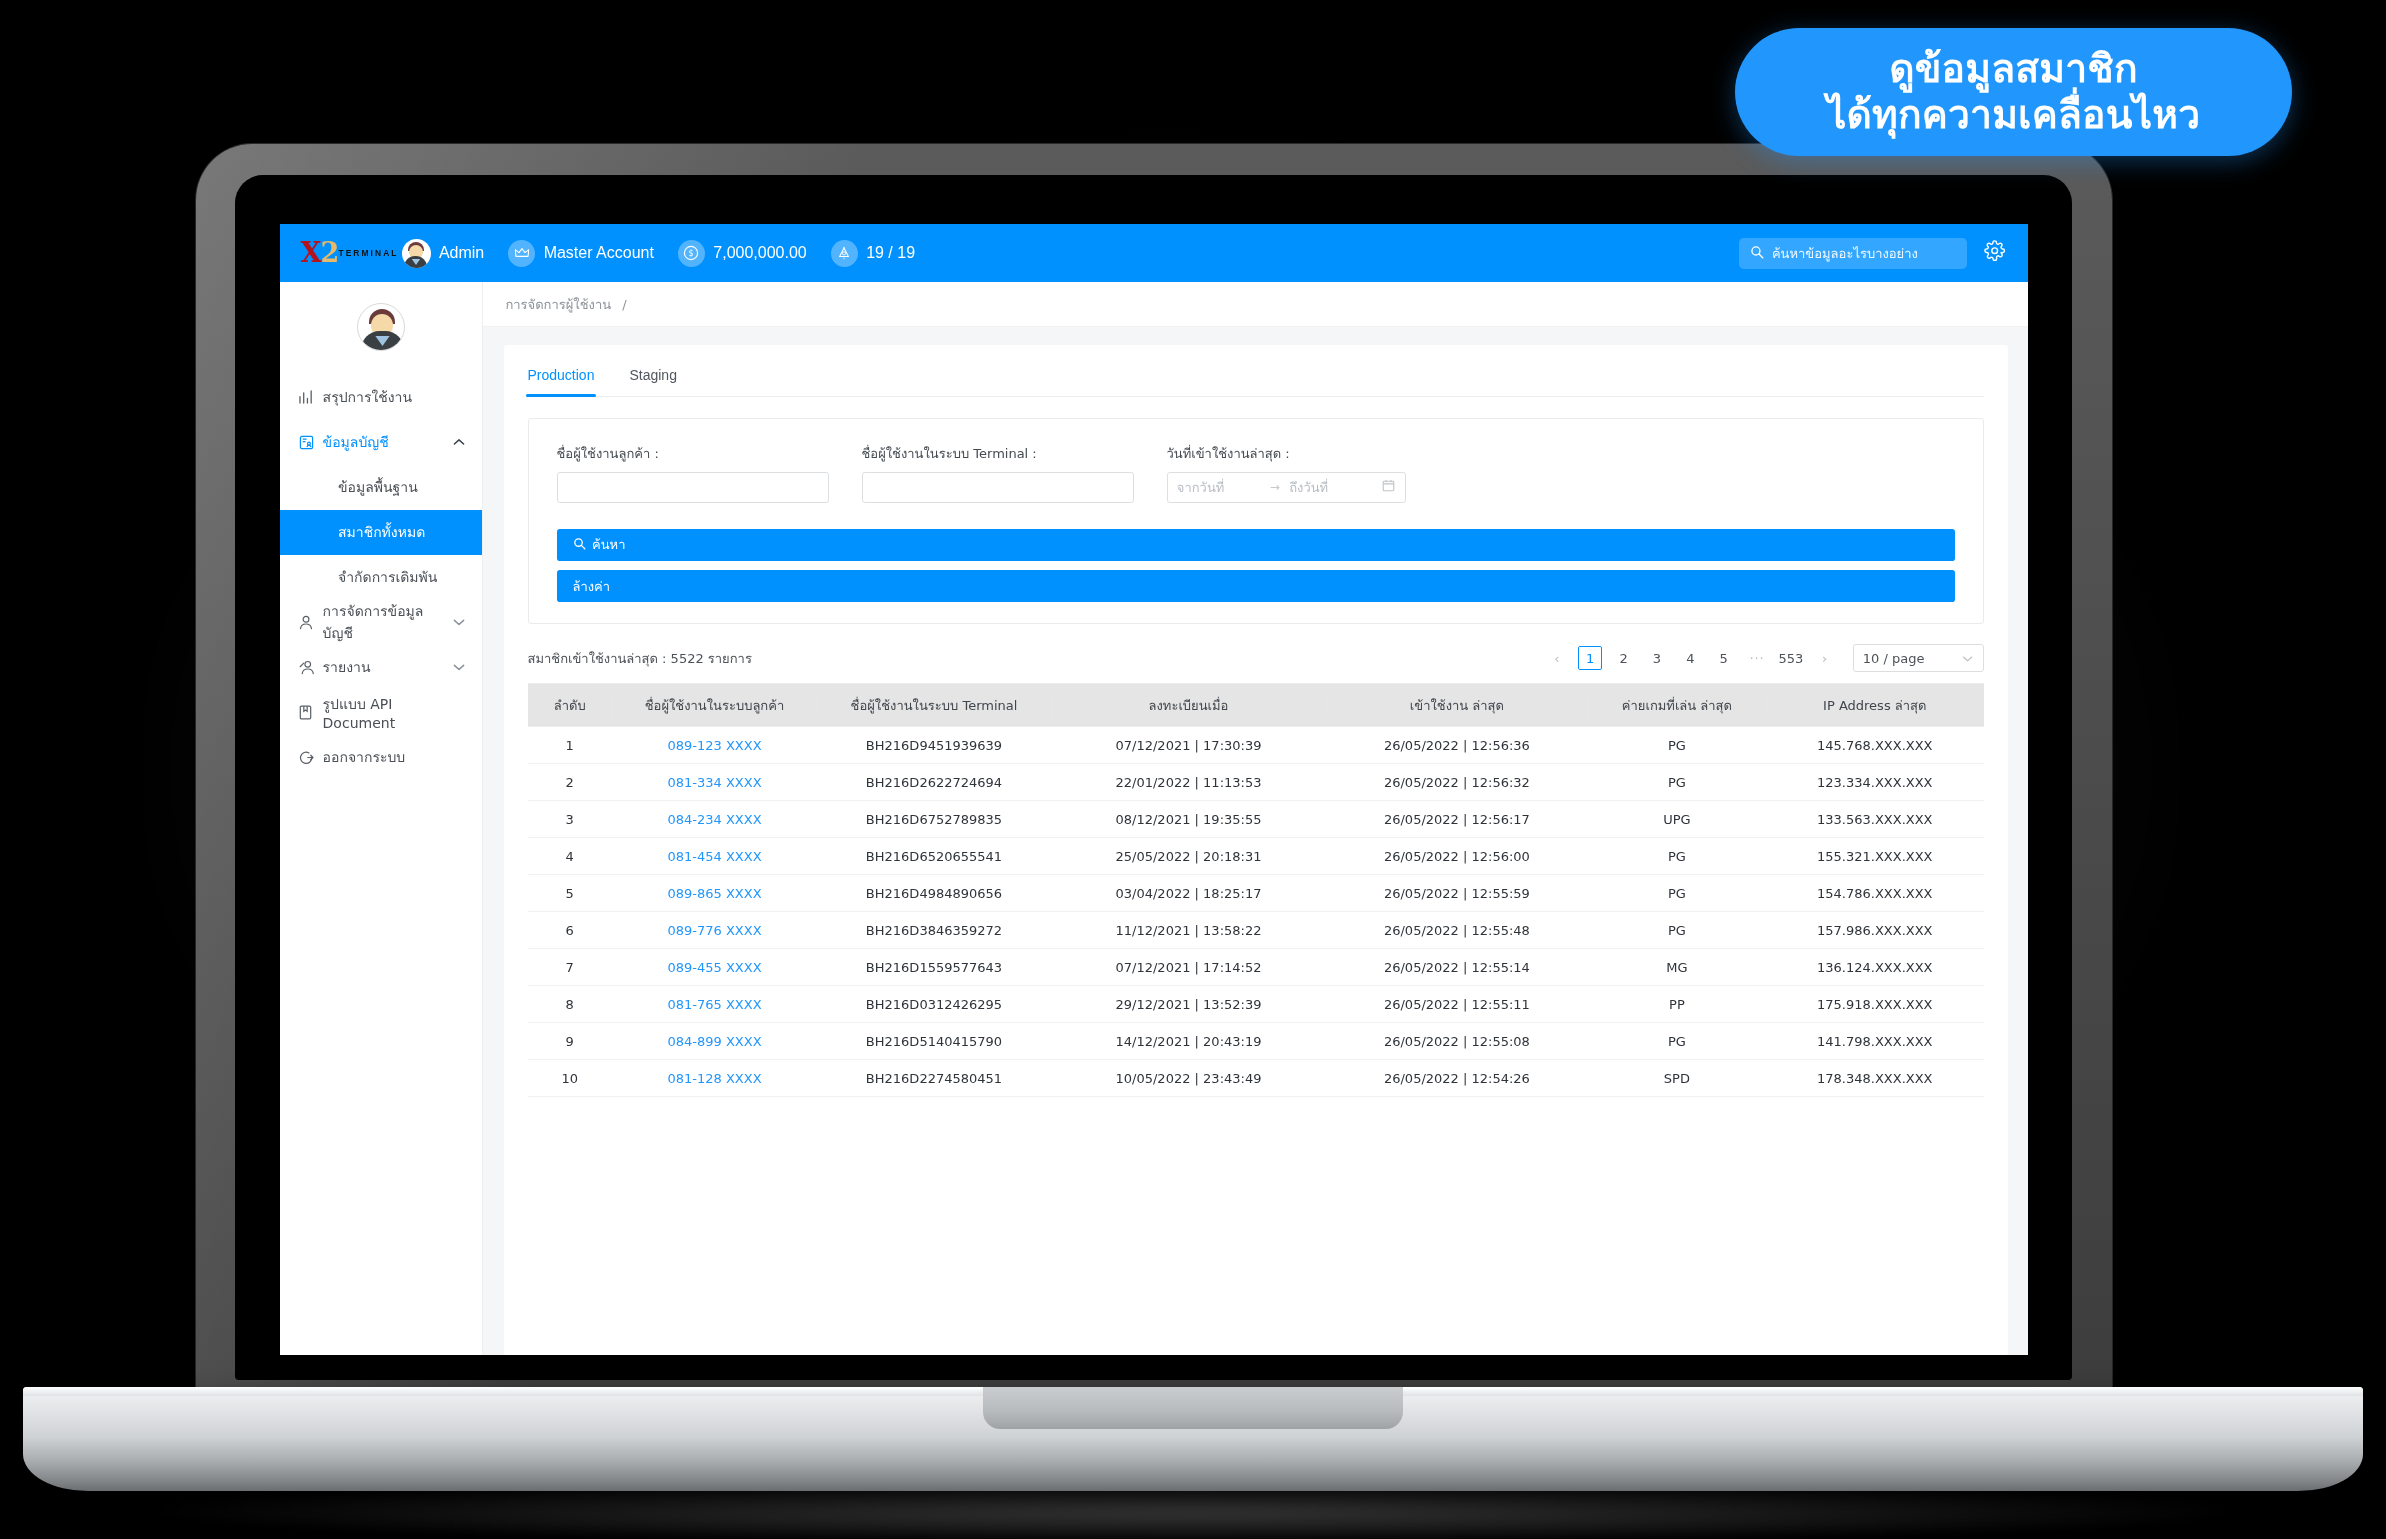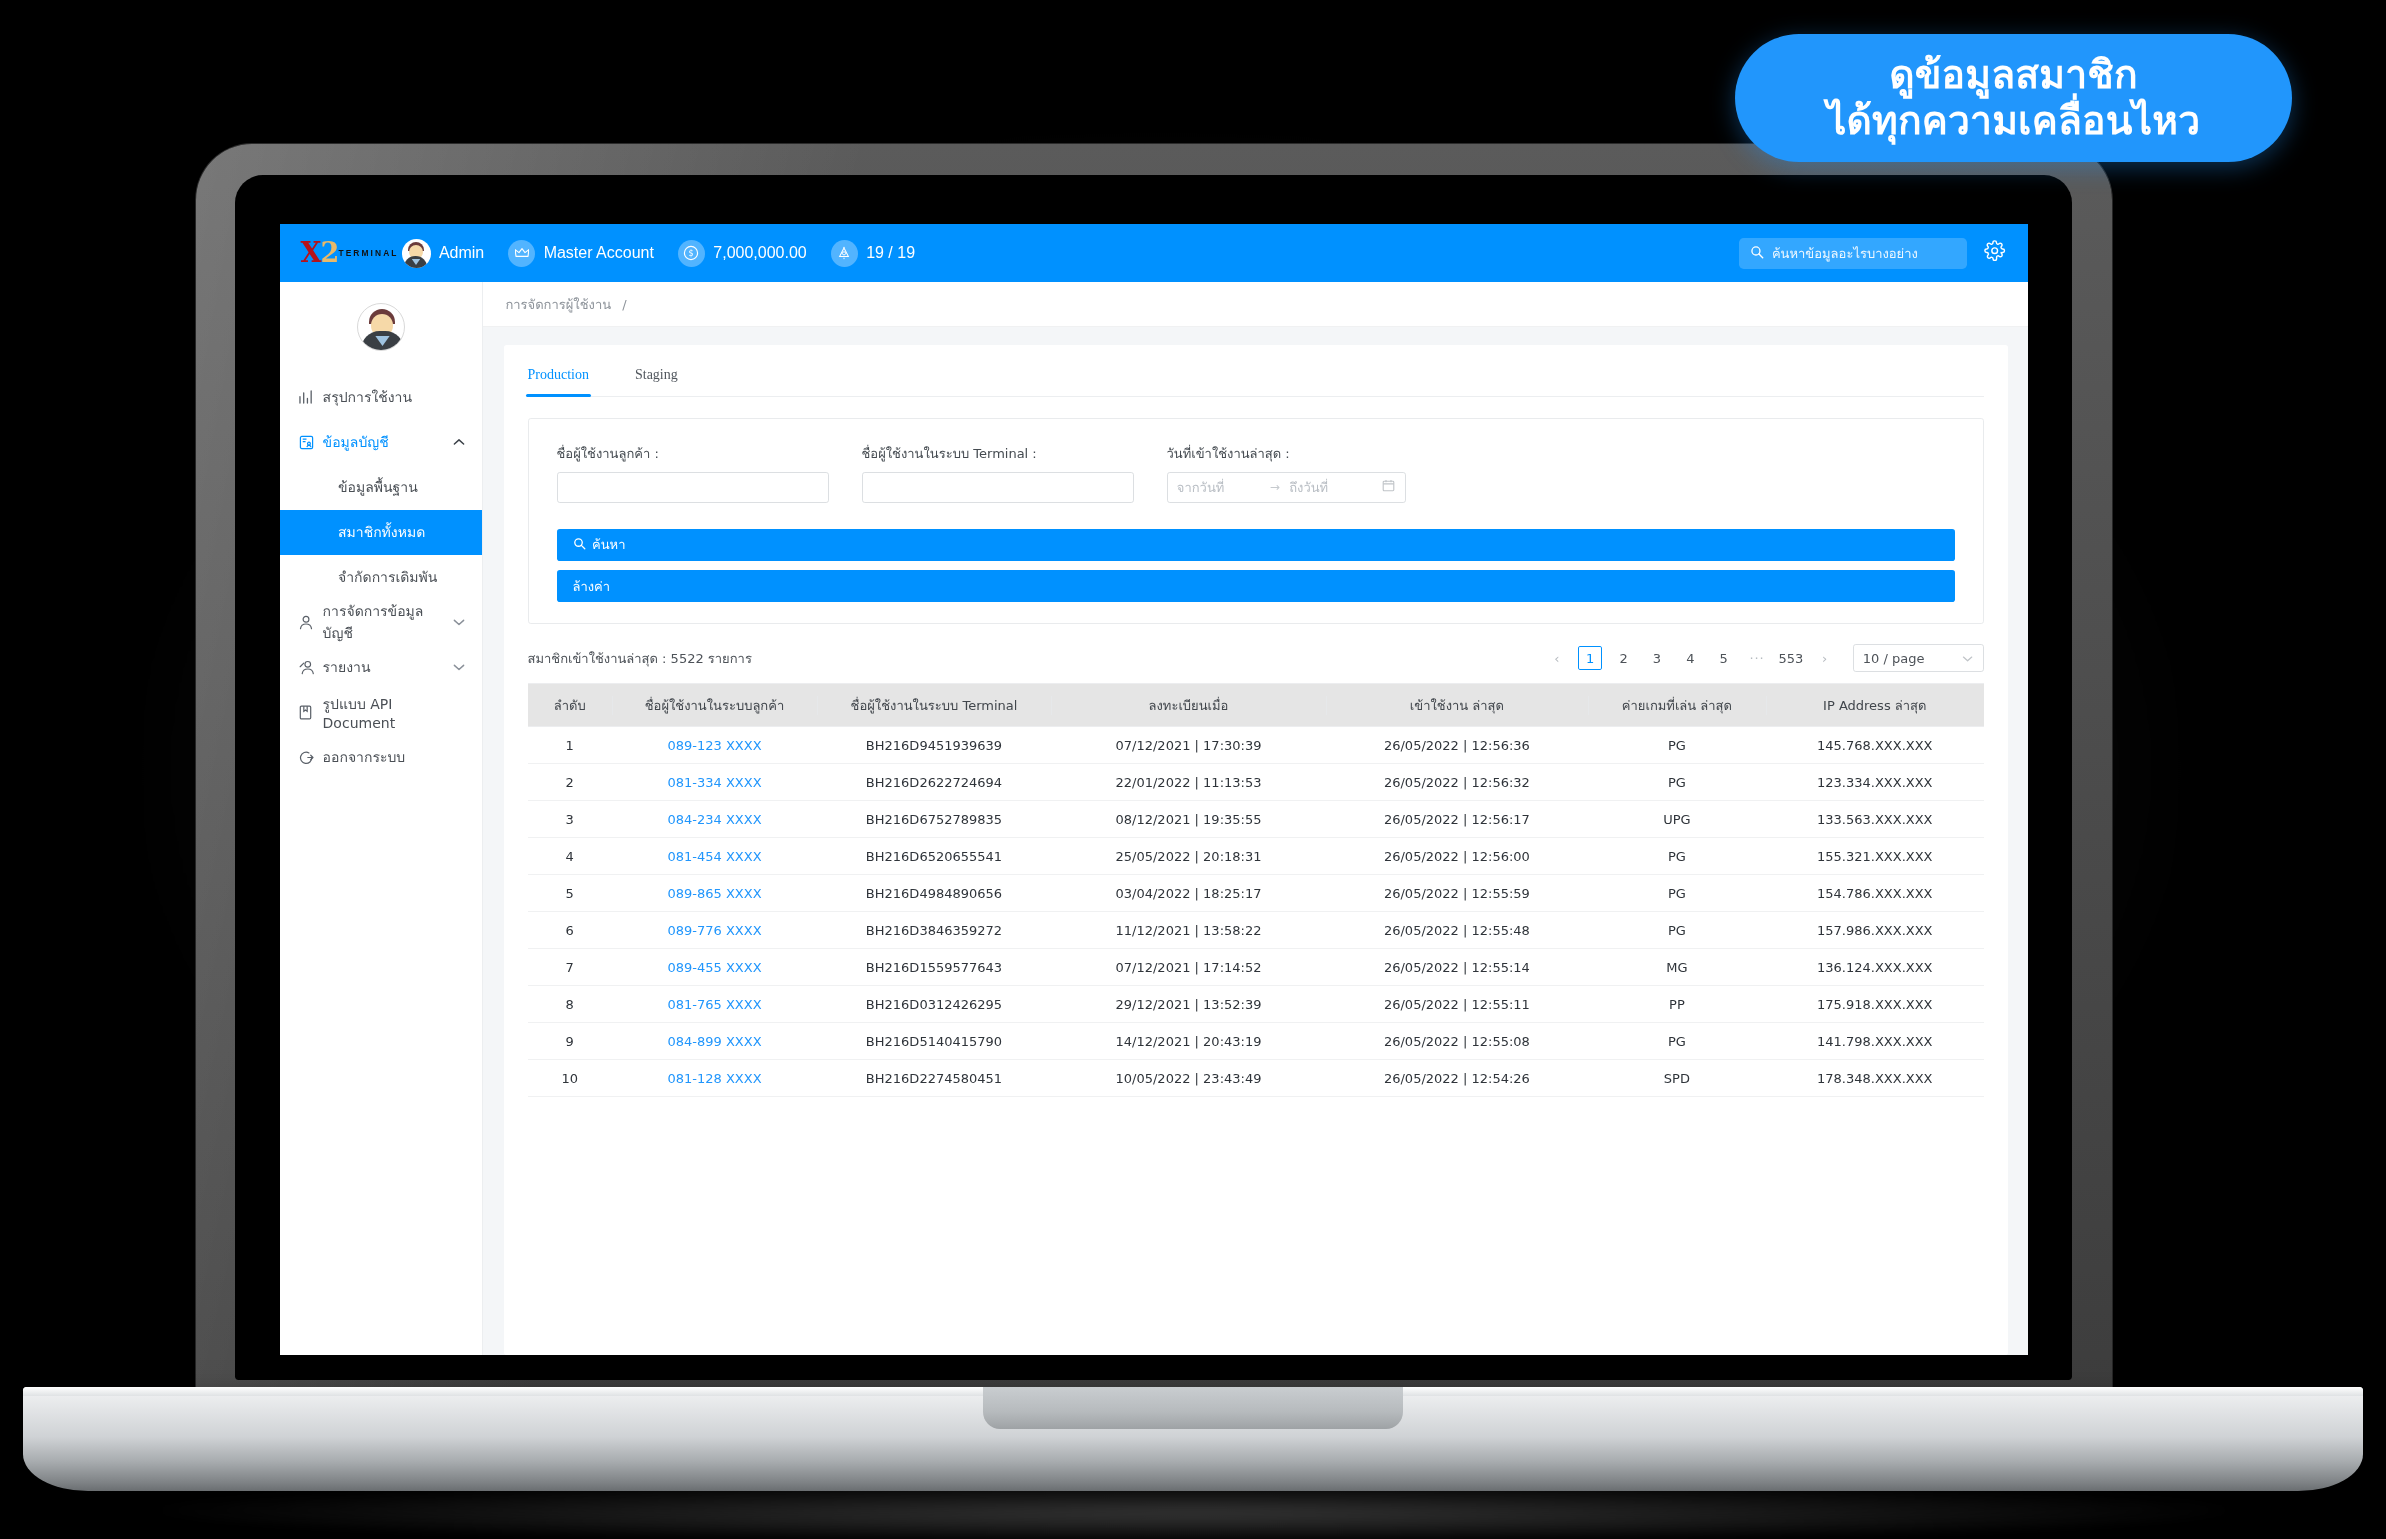--- a/index.html
+++ b/index.html
@@ -67,21 +67,21 @@
   .lid-outer-shadow{
     position:absolute; left:140px; top:135px; width:2042px; height:1268px;
     border-radius:65px;
     background:radial-gradient(ellipse at center, rgba(70,70,70,.45) 0%, rgba(0,0,0,0) 72%);
     filter: blur(11.2px);
   }
 
   
   .callout {
     position: absolute;
-    left: 1735px; top: 34px;
+    left: 1735px; top: 28px;
     width: 557px; height: 128px;
     background: #2196FC;
     border-radius: 65px;
     display: flex; flex-direction: column;
     align-items: center; justify-content: center;
     color: #fff;
     box-shadow: 0 5.6px 24px rgba(33,150,252,.35);
     z-index: 40;
   }
   .callout span {
@@ -172,21 +172,21 @@
     height: 45px; background: #fff; display: flex; align-items: center;
     padding-left: 22.4px; gap: 11.2px;
     font-size: 13px; color: #8d939a;
     font-family: "DejaVu Sans", "Liberation Sans", sans-serif;
     border-bottom: 0.9px solid #f0f1f2;
   }
   .panel {
     margin: 17.7px 20.5px 0 20.5px; background: #fff; border-radius: 2.8px;
     padding: 22.4px 24px 0 24px; flex: 1; min-height: 0;
   }
-  .tabs { display: flex; gap: 46px; border-bottom: 0.9px solid #eceef0; font-family: Liberation Serif, serif; }
+  .tabs { display: flex; gap: 35px; border-bottom: 0.9px solid #eceef0; }
   .tab {
     font-size: 14px; color: #50565d; padding-bottom: 13px; cursor: pointer;
     position: relative;
   }
   .tab.active { color: #0091FF; }
   .tab.active::after {
     content:""; position:absolute; left:-1.9px; right:-1.9px; bottom:-0.9px;
     height: 2.8px; background:#0091FF; border-radius:1.9px;
   }
 

